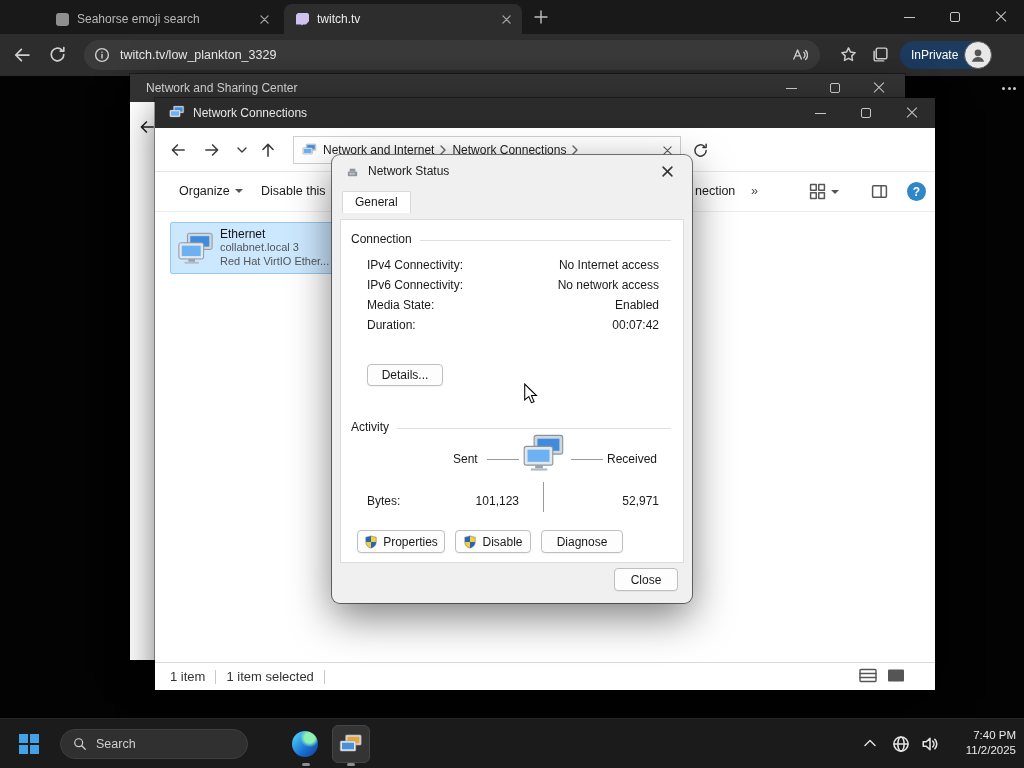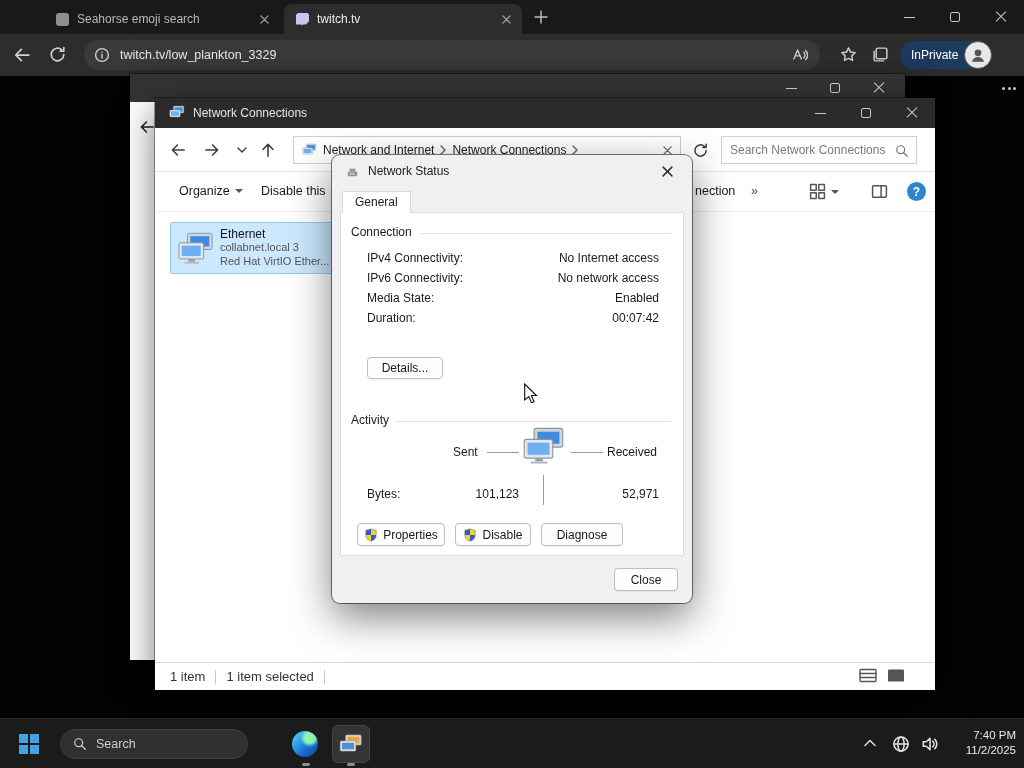--- a/index.html
+++ b/index.html
@@ -79,21 +79,21 @@
 
   
   .dlg{position:absolute;left:332px;top:155px;width:360px;height:448px;background:#f0f0f0;border-radius:8px;
        z-index:30;box-shadow:0 14px 40px rgba(0,0,0,.5),0 0 0 1px rgba(90,90,90,.8)}
   .dlg-tbar{position:absolute;left:0;top:0;width:100%;height:32px;border-radius:8px 8px 0 0}
   .dlg-title{position:absolute;left:36px;line-height:32px;font-size:12px;color:#1a1a1a}
   .dlg-close{position:absolute;right:4px;top:0;width:42px;height:32px;display:flex;align-items:center;justify-content:center;color:#333}
   .dlg-tab{position:absolute;left:10px;top:36px;height:22px;padding:0 12px;background:#fff;
            border:1px solid #d9d9d9;border-bottom:none;border-radius:2px 2px 0 0;font-size:12px;color:#1a1a1a;
            line-height:21px;z-index:2}
-  .dlg-page{position:absolute;left:8px;top:57px;width:344px;height:344px;background:#fff;border:1px solid #dcdcdc}
+  .dlg-page{position:absolute;left:8px;top:64px;width:344px;height:344px;background:#fff;border:1px solid #dcdcdc}
   .ghdr{position:absolute;left:10px;right:12px;display:flex;align-items:center;gap:8px;font-size:12px;color:#1a1a1a}
   .ghdr .ln{flex:1;height:1px;background:#e0e0e0;margin-top:2px}
   .drow{position:absolute;left:26px;width:292px;display:flex;justify-content:space-between;font-size:12px;color:#1a1a1a}
   .wbtn{position:absolute;display:flex;align-items:center;justify-content:center;gap:5px;background:#fdfdfd;
         border:1px solid #bfbfbf;border-radius:4px;font-size:12px;color:#1a1a1a;box-shadow:0 1px 1px rgba(0,0,0,.05)}
   .actlbl{position:absolute;font-size:12px;color:#1a1a1a}
   .hline{position:absolute;height:1px;background:#9a9a9a}
   .vline{position:absolute;width:1px;background:#9a9a9a}
   .bval{position:absolute;font-size:12px;color:#1a1a1a;text-align:right;width:78px}
 
@@ -200,20 +200,21 @@
       <i></i>
       <i></i>
       <i></i>
     </div>
 </div>
 
 <div class="pagecontent"></div>
 
 <div class="nsc">
   <div class="nsc-tbar">
+    <span class="nsc-title">Network and Sharing Center</span>
     <div class="capbtns" style="height:28px;right:4px">
       <div class="capbtn" style="width:44px;color:#cfcfcf">
           <span class="gl-min"></span>
         </div>
       <div class="capbtn" style="width:44px;color:#cfcfcf">
           <span class="gl-max"></span>
         </div>
       <div class="capbtn" style="width:44px;color:#cfcfcf">
           <span class="gl-x"></span>
         </div>
@@ -299,29 +300,20 @@
         <svg class="s" width="9" height="9" viewBox="0 0 10 10">
             <path d="M1 1l8 8M9 1L1 9"></path>
           </svg>
       </span>
     </div>
     <span class="nav-ic" style="left:537px;top:14px">
       <svg class="s" width="17" height="17" viewBox="0 0 16 16">
           <path d="M13.3 8A5.3 5.3 0 1 1 11.6 4.1M13.3 2.2v3h-3"></path>
         </svg>
     </span>
-    <div class="searchbox">
-      <input placeholder="Search Network Connections" style="">
-      <span class="abs" style="right:7px;top:7px;color:#777">
-        <svg class="s" width="14" height="14" viewBox="0 0 16 16">
-            <circle cx="6.5" cy="6.5" r="4.5"></circle>
-            <path d="M10 10l4 4"></path>
-          </svg>
-      </span>
-    </div>
   </div>
 
   <div class="nc-cmdbar">
     <span class="cmd" style="left:24px">
       <span>Organize</span>
         <span class="caret"></span>
     </span>
     <span class="cmd" style="left:106px">Disable this</span>
     <span class="cmd" style="left:540px">nection</span>
     <span class="cmd" style="left:596px;color:#444">»</span>

